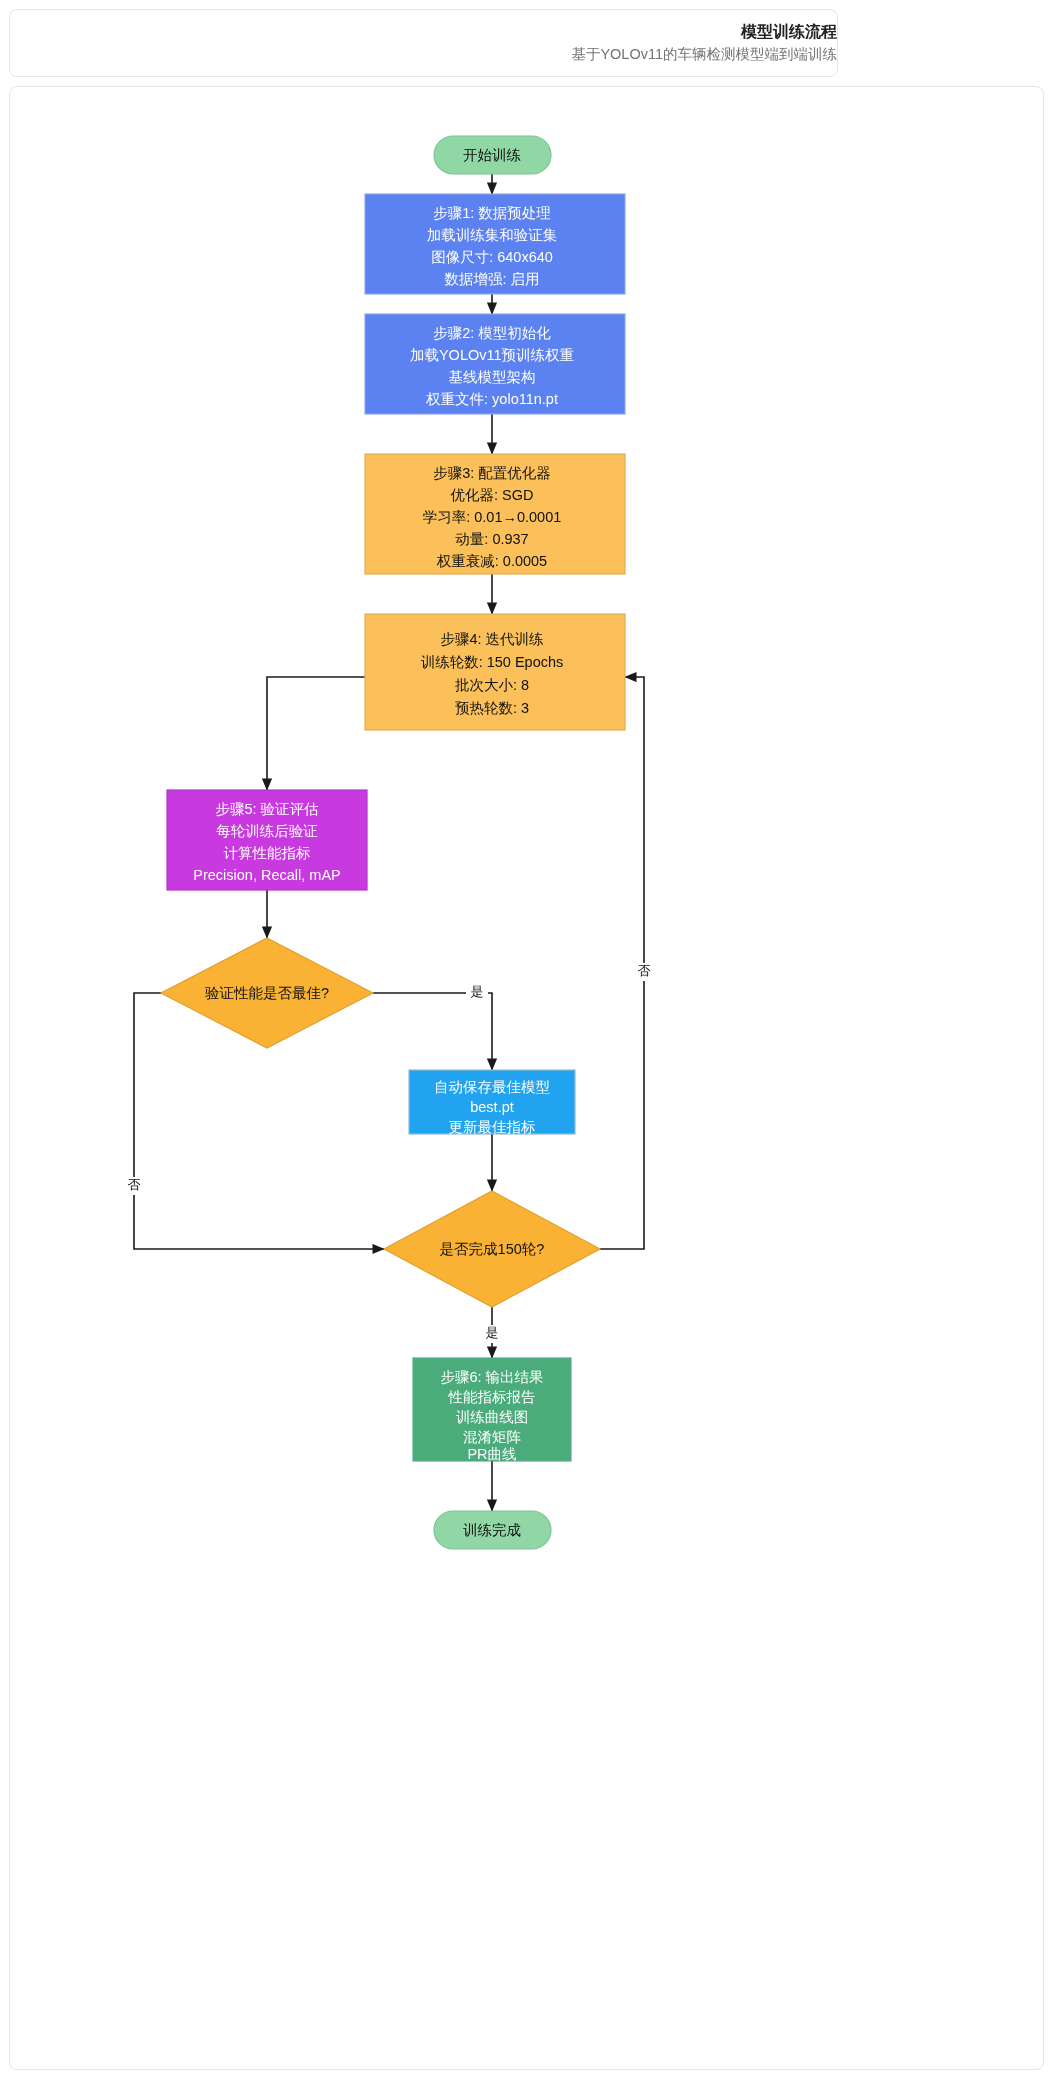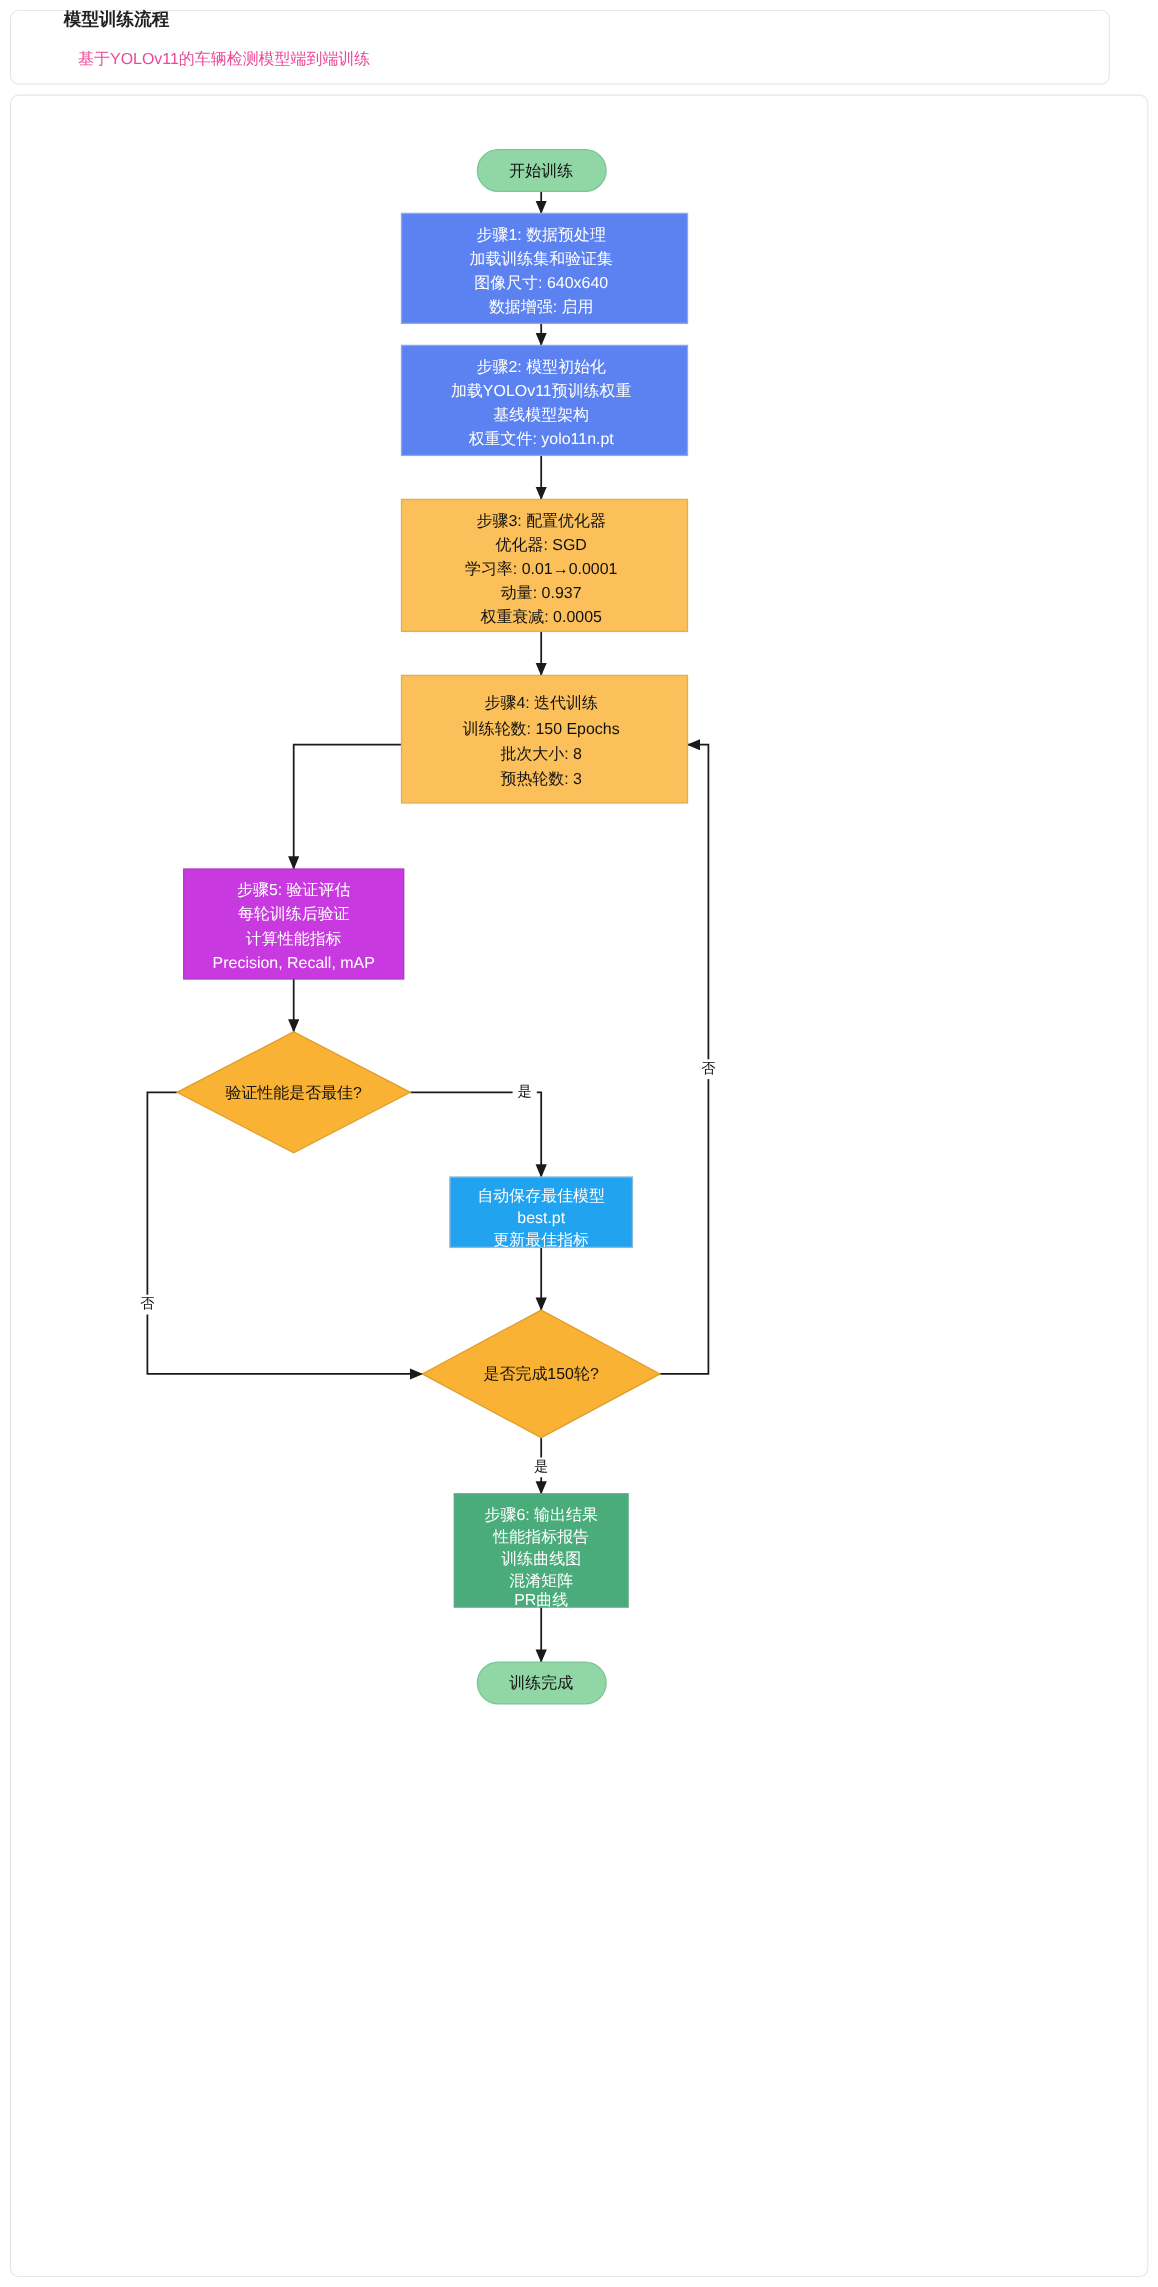--- a/index.html
+++ b/index.html
@@ -18,40 +18,39 @@
   .card {
     position: absolute;
     background: #ffffff;
     border: 1px solid #e6e6e6;
     border-radius: 8px;
     box-sizing: border-box;
   }
   #header-card {
     left: 9px;
     top: 9px;
-    width: 1000px;
+    width: 829px;
     height: 68px;
     display: flex;
     flex-direction: column;
-    align-items: flex-start;
+    align-items: flex-end;
     justify-content: center;
-    padding-left: 48px;
   }
   #title {
     font-size: 16px;
     font-weight: bold;
     color: #222222;
     line-height: 22px;
     margin: 0;
   }
   #subtitle {
     font-size: 14.5px;
-    color: #ec4899;
+    color: #737373;
     line-height: 22px;
-    margin: 13px;
+    margin: 0;
   }
   #diagram-card {
     left: 9px;
     top: 86px;
     width: 1035px;
     height: 1984px;
     overflow: hidden;
   }
   #flow-svg {
     position: absolute;

